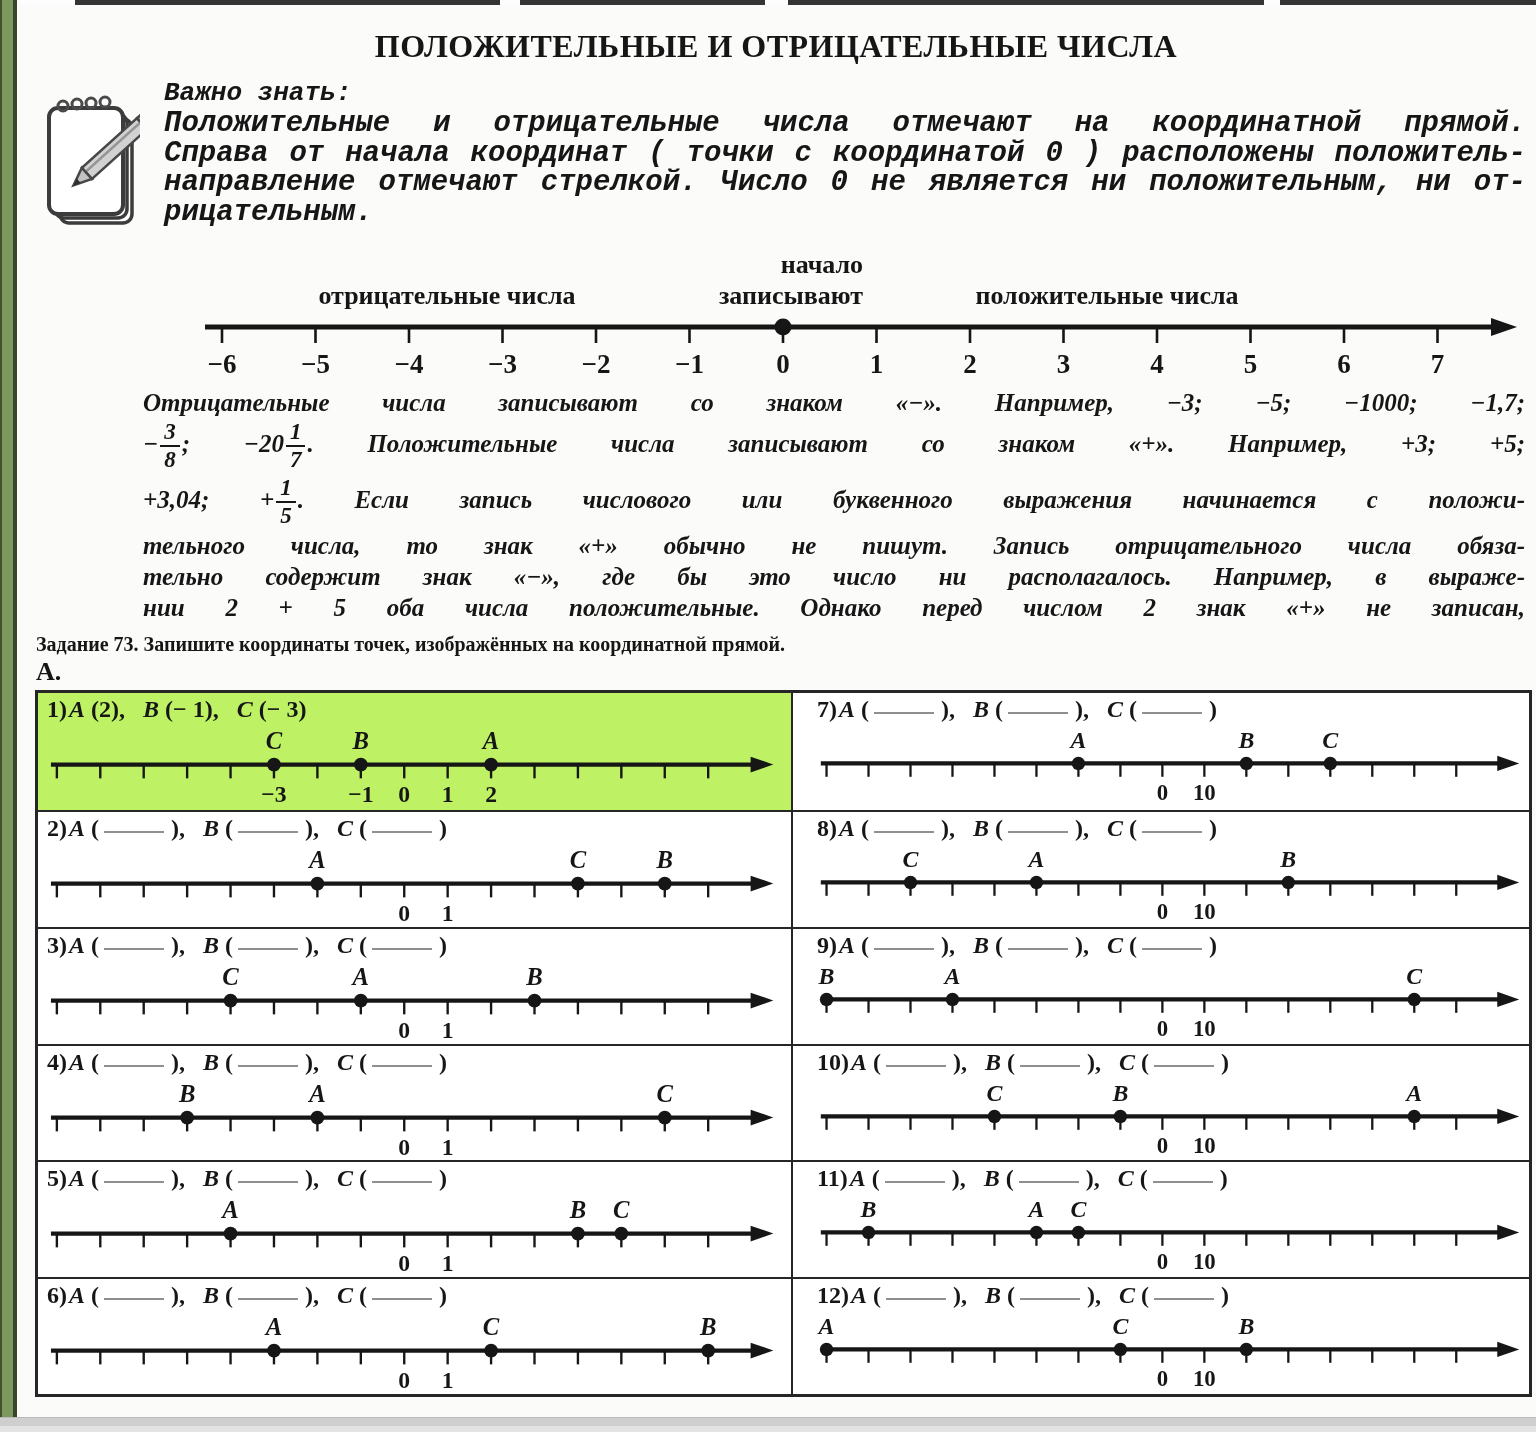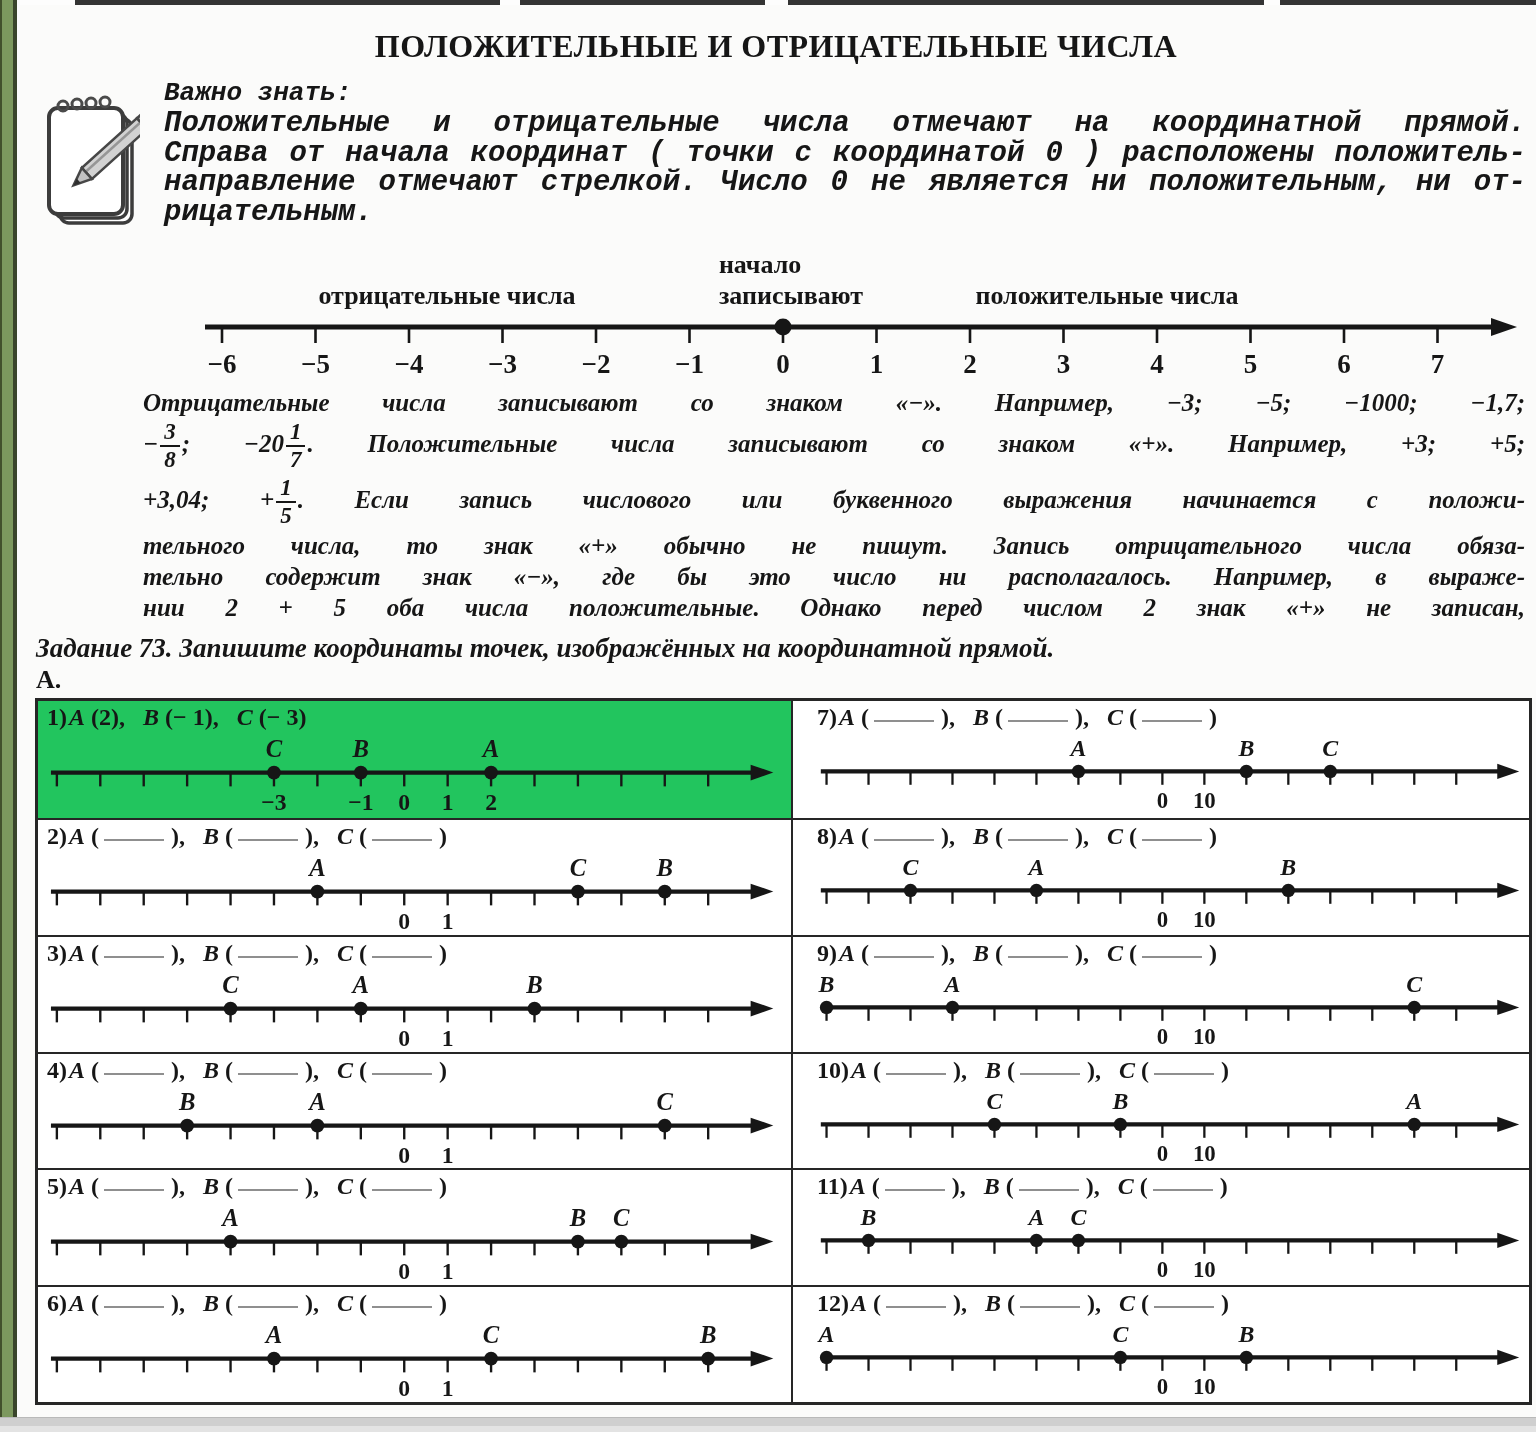--- a/index.html
+++ b/index.html
@@ -24,32 +24,32 @@
   .note-text{flex:1;padding-right:6px;font-family:Liberation Mono, monospace;}
   .note-heading{font-style:italic;font-weight:bold;font-size:26px;line-height:32px;}
   .note-line{font-style:italic;font-weight:bold;font-size:29px;line-height:29.5px;text-align:justify;}
   .note-line.j{text-align-last:justify;}
 
   .main-diagram{position:relative;margin:6px 0 0 145px;width:1370px;height:130px;}
   .md-label{position:absolute;font-weight:bold;font-size:26px;white-space:nowrap;transform:translateX(-50%);}
   .md-label.neg{left:282px;top:32px;}
   .md-label.pos{left:942px;top:32px;}
   .md-origin{position:absolute;left:626px;top:0;transform:translateX(-50%);
-    font-weight:bold;font-size:26px;line-height:31px;text-align:left;white-space:nowrap;}
+    font-weight:bold;font-size:26px;line-height:31px;text-align:right;white-space:nowrap;}
   .main-diagram svg{position:absolute;left:0;top:56px;overflow:visible;}
 
   .para2{margin:8px 0 0 123px;width:1382px;}
   .p2-line{font-style:italic;font-weight:bold;font-size:25px;line-height:31px;text-align:justify;}
   .p2-line.j{text-align-last:justify;}
   .frac{display:inline-flex;flex-direction:column;align-items:center;vertical-align:middle;
     font-size:23px;line-height:26px;margin:1px 2px;}
   .frac .fn{border-bottom:2.5px solid #161616;padding:0 4px;}
   .frac .fd{padding:0 4px;}
 
-  .task-heading{font-weight:bold;font-size:27px;margin:10px 0 0 16px;font-style:italic;}
+  .task-heading{font-weight:bold;font-size:20px;margin:10px 0 0 16px;}
   .section-label{font-weight:bold;font-size:26px;margin:2px 0 0 16px;line-height:28px;}
 
   .task-table{margin:4px 0 0 15px;width:1497px;height:707px;border:3px solid #262626;
     display:grid;grid-auto-flow:column;grid-template-columns:50.5% 49.5%;
     grid-template-rows:repeat(6,1fr);background:#fff;box-sizing:border-box;}
   .cell{padding:3px 6px 0 9px;overflow:hidden;box-sizing:border-box;}
   .cell:nth-child(n+7){border-left:2.5px solid #262626;padding-left:24px;}
   .cell:not(:nth-child(6n+1)){border-top:2.5px solid #262626;}
   .cell-header{font-weight:bold;font-size:24px;height:34px;white-space:nowrap;}
   .cell-header .ltr{font-style:italic;margin-left:12px;}
@@ -155,21 +155,21 @@
         </span><span>. Если запись числового или буквенного выражения начинается с положи-</span></div>
       <div class="p2-line j"><span>тельного числа, то знак «+» обычно не пишут. Запись отрицательного числа обяза-</span></div>
       <div class="p2-line j"><span>тельно содержит знак «−», где бы это число ни располагалось. Например, в выраже-</span></div>
       <div class="p2-line j"><span>нии 2 + 5  оба числа положительные. Однако перед числом 2 знак «+» не записан,</span></div>
     </div>
 
   <div class="task-heading">Задание 73. Запишите координаты точек, изображённых на координатной прямой.</div>
   <div class="section-label">А.</div>
 
   <div class="task-table" id="task-table">
-      <div class="cell" style="background: #22c55e;">
+      <div class="cell" style="background: #bef264;">
         <div class="cell-header"><span class="num">1)</span><span class="ltr" style="margin-left: 2px;">A</span><span> (</span><span>2</span><span>), </span><span class="ltr">B</span><span> (</span><span>− 1</span><span>), </span><span class="ltr">C</span><span> (</span><span>− 3</span><span>)</span></div>
         <svg viewBox="0 0 740 76" preserveAspectRatio="xMinYMin meet">
           <line x1="4" y1="34" x2="718" y2="34" stroke="#161616" stroke-width="4.4"></line>
           <polygon points="736,34 713,26 713,42" fill="#161616"></polygon>
           <line x1="10" y1="34" x2="10" y2="48" stroke="#161616" stroke-width="2.4"></line>
           <line x1="54" y1="34" x2="54" y2="48" stroke="#161616" stroke-width="2.4"></line>
           <line x1="98" y1="34" x2="98" y2="48" stroke="#161616" stroke-width="2.4"></line>
           <line x1="142" y1="34" x2="142" y2="48" stroke="#161616" stroke-width="2.4"></line>
           <line x1="186" y1="34" x2="186" y2="48" stroke="#161616" stroke-width="2.4"></line>
           <line x1="230" y1="34" x2="230" y2="48" stroke="#161616" stroke-width="2.4"></line>

